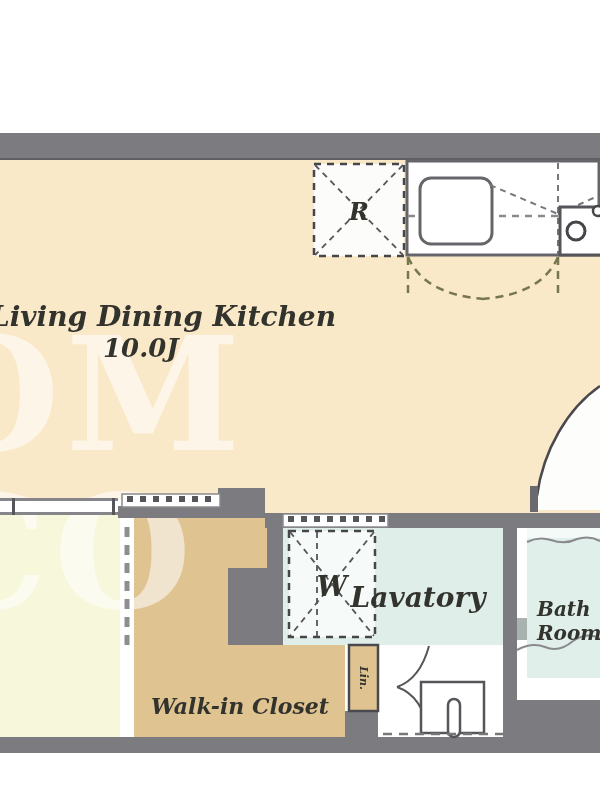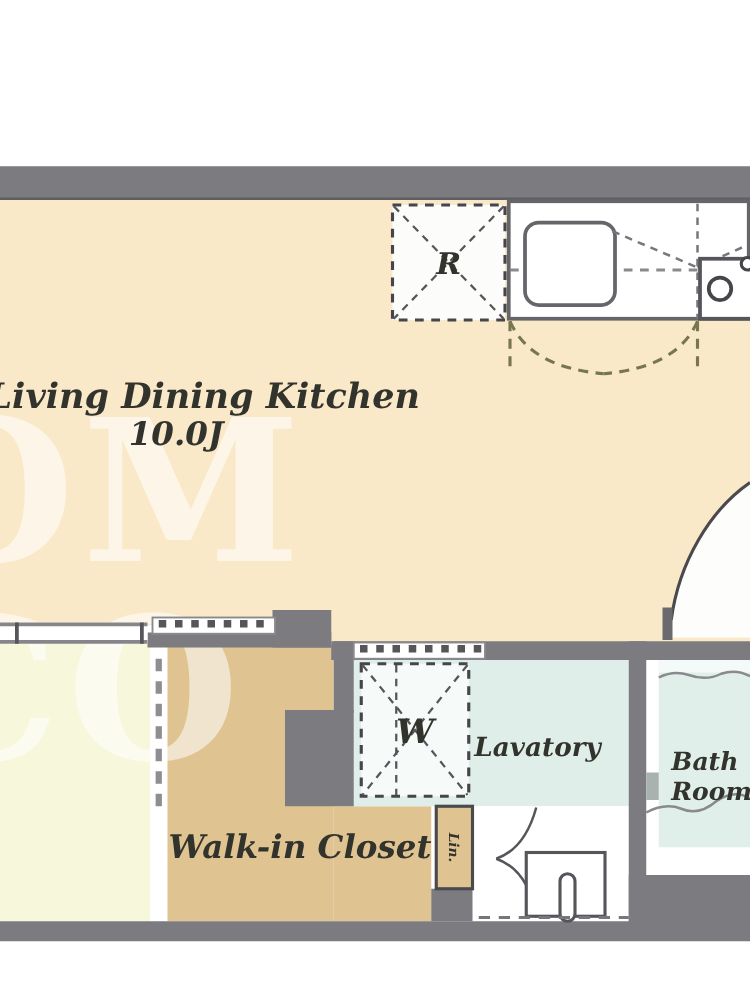--- a/index.html
+++ b/index.html
@@ -145,21 +145,21 @@
       <path d="M527,542 q12,-6 24,-2 q14,5 26,-1 q12,-4 23,2" fill="none" stroke="#8a8a8e" stroke-width="2"></path>
       <path d="M517,650 q15,-8 28,-3 q14,6 28,-6 q15,-10 27,-2" fill="none" stroke="#8a8a8e" stroke-width="2"></path>
       <rect x="517" y="618" width="10" height="22" fill="#a8b2ae"></rect>
     </g>
   </svg>
 
   <div class="lbl" style="left:-10px;top:300px;font-size:28px;">Living Dining Kitchen</div>
   <div class="lbl" style="left:103px;top:333px;font-size:26px;font-style:italic;">10.0J</div>
   <div class="lbl center" style="left:359px;top:211px;font-size:24px;">R</div>
   <div class="lbl center" style="left:332px;top:586px;font-size:27px;">W</div>
-  <div class="lbl center" style="left:430px;top:597px;font-size:21px;">Lavatory</div>
+  <div class="lbl center" style="left:418px;top:597px;font-size:28px;">Lavatory</div>
   <div class="lbl" style="left:537px;top:577px;font-size:20px;line-height:1.2;margin-top:20px;">
     <div>Bath</div>
     <div>Room</div>
   </div>
-  <div class="lbl center" style="left:240px;top:678px;font-size:26px;">Walk-in Closet</div>
+  <div class="lbl center" style="left:240px;top:706px;font-size:22px;">Walk-in Closet</div>
   <div class="lbl" style="left:363px;top:678px;font-size:11px;transform:translate(-50%,-50%) rotate(90deg);">Lin.</div>
 
 </div>
 
 </body></html>

